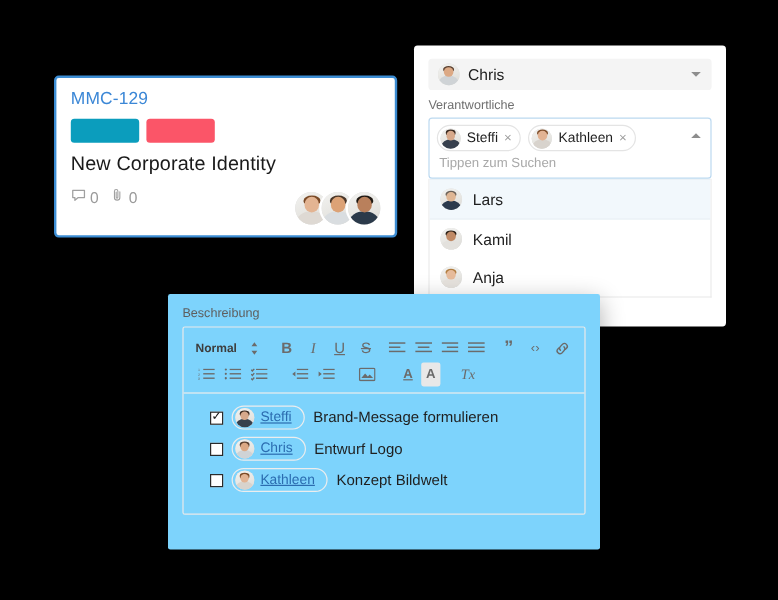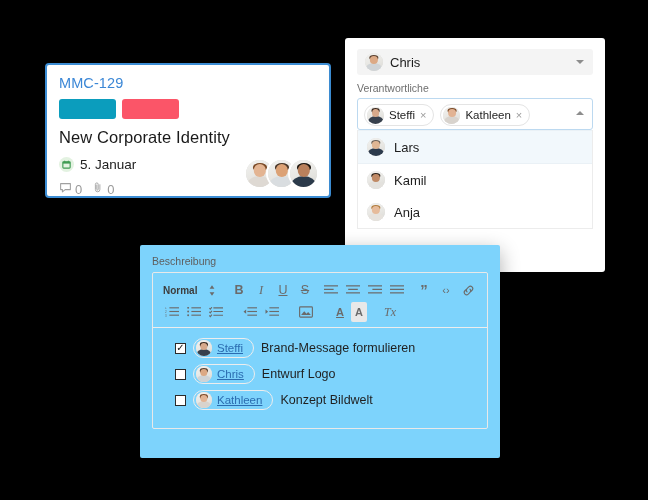--- a/index.html
+++ b/index.html
@@ -155,31 +155,20 @@
 
 <div id="stage">
 
   <div id="card" style="border-color: rgb(60, 141, 212);">
     <div class="ticket" style="color: rgb(59, 135, 214);">MMC-129</div>
     <div class="labels">
       <div class="lab" id="lab0" style="background: rgb(11, 157, 189);"></div>
       <div class="lab" id="lab1" style="background: rgb(251, 85, 104);"></div>
     </div>
     <div class="title">New Corporate Identity</div>
-    <div class="daterow">
-      <span class="calwrap">
-        <svg width="9" height="9" viewBox="0 0 16 16" aria-hidden="true">
-          <rect x="1.5" y="3" width="13" height="11.5" rx="1.6" fill="none" stroke="#3f9b52" stroke-width="2"></rect>
-          <rect x="1.5" y="3" width="13" height="3.4" fill="#3f9b52"></rect>
-          <rect x="4" y="1" width="1.8" height="3" rx=".8" fill="#3f9b52"></rect>
-          <rect x="10.2" y="1" width="1.8" height="3" rx=".8" fill="#3f9b52"></rect>
-        </svg>
-      </span>
-      <span class="datetxt">5. Januar</span>
-    </div>
     <div class="metarow">
       <span class="grp">
         <span>
           <svg width="13" height="13" viewBox="0 0 16 16" aria-hidden="true">
             <path d="M2 3.2h12v7.4H7.6L4.2 13.4v-2.8H2z" fill="none" stroke="#a0a0a0" stroke-width="1.3" stroke-linejoin="round"></path>
           </svg>
         </span>
         <span>0</span>
       </span>
       <span class="grp">
@@ -230,20 +219,21 @@
         </span>
         <span class="tag">
           <span class="av p-kathleen">
               <i class="hair"></i>
               <i class="torso"></i>
             </span>
           <span class="nm">Kathleen</span>
           <span class="x">×</span>
         </span>
       </div>
+      <div class="msinput">Tippen zum Suchen</div>
       <span class="caret-up"></span>
     </div>
 
     <div class="optlist">
       <div class="opt hl" style="background: rgb(242, 248, 252);">
         <span class="av p-lars">
             <i class="hair"></i>
             <i class="torso"></i>
           </span>
         <span class="nm">Lars</span>

